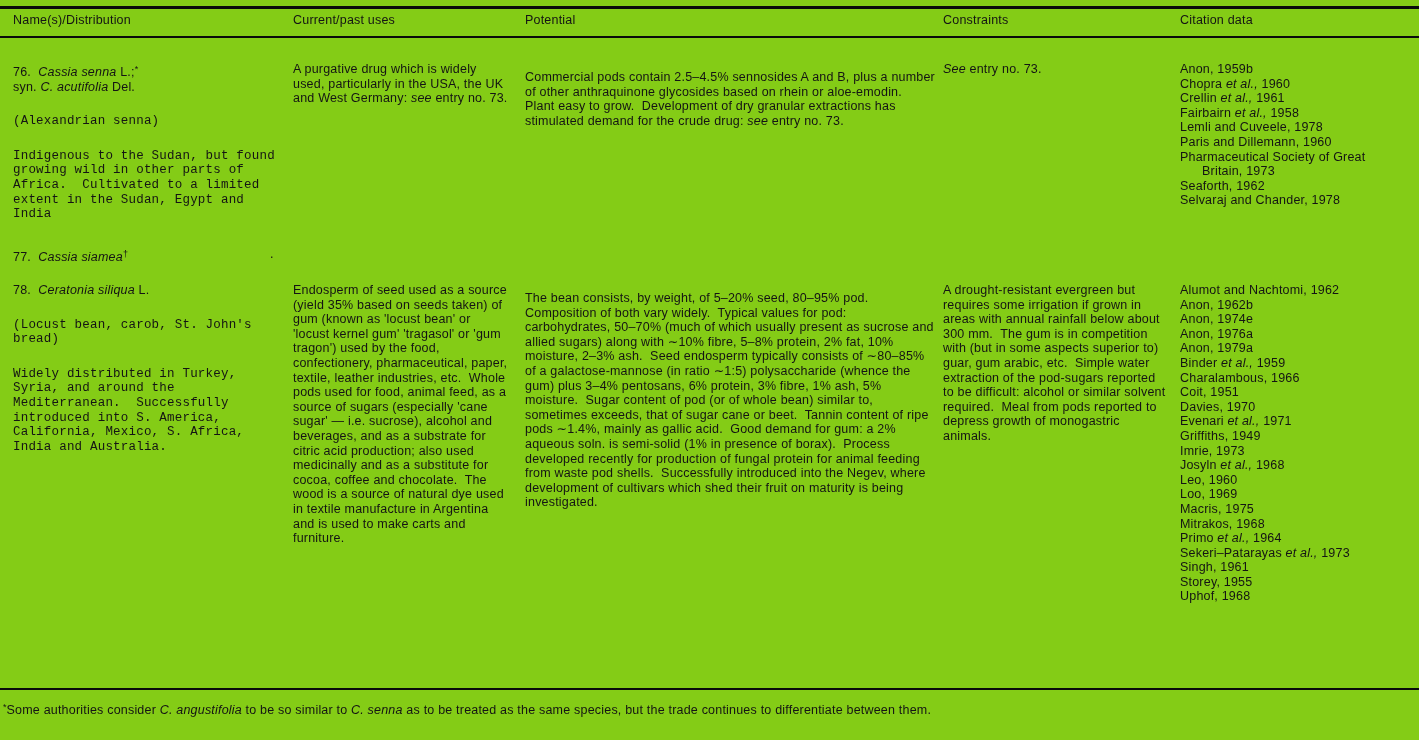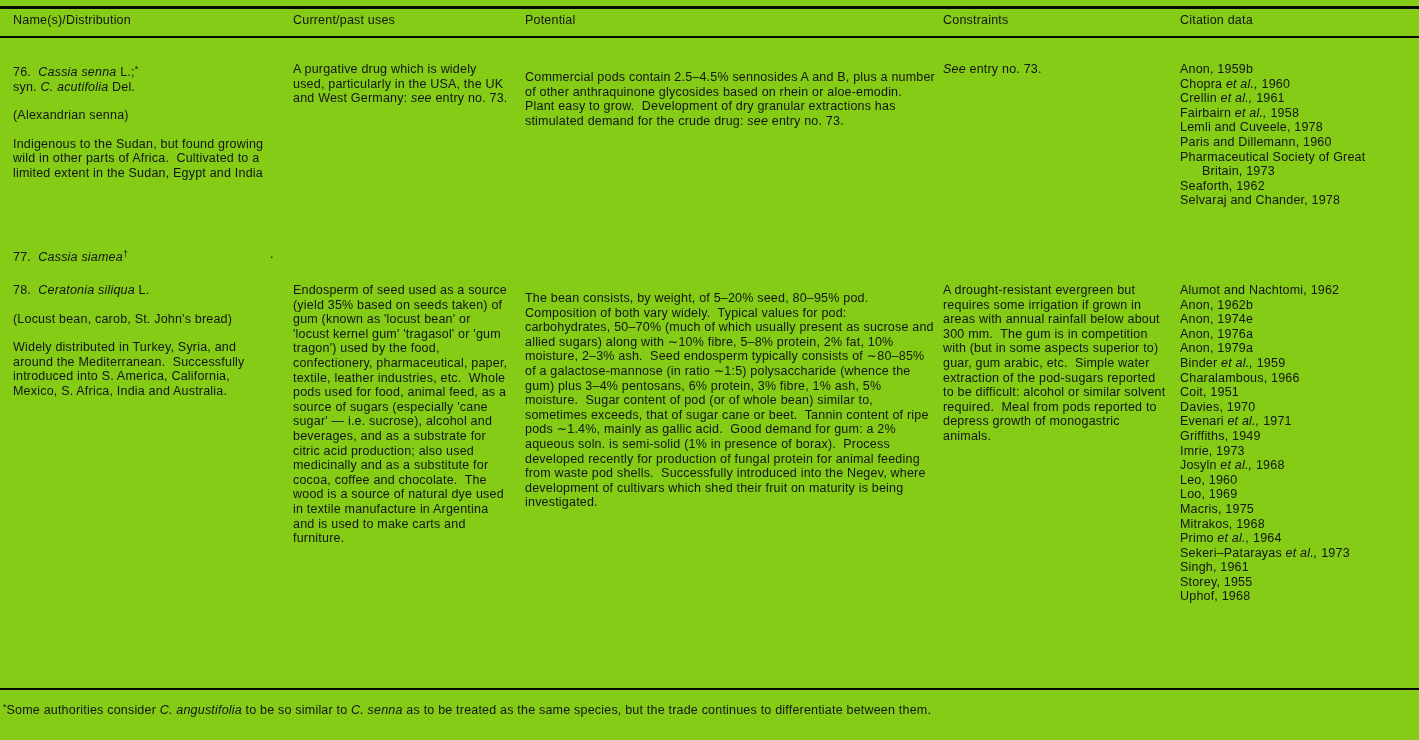--- a/index.html
+++ b/index.html
@@ -31,21 +31,21 @@
   }
   .row-76{top:62px;}
   .row-77{top:247px;}
   .row-78{top:283px;}
   .cell{box-sizing:border-box;}
   .c1{padding-right:18px;}
   .c2{padding-right:16px;}
   .c3{padding-right:8px;margin-top:8px;}
   .c4{padding-right:12px;}
   .para{white-space:pre-wrap;}
-  .para + .para{margin-top:14px;}
+  .para + .para{margin-top:20px;font-family:Liberation Mono, monospace;}
   .it{font-style:italic;}
   .sup{font-size:9px;vertical-align:4px;letter-spacing:0;}
   .cite{padding-left:22px;text-indent:-22px;}
   .artifact{position:absolute;left:270px;top:247px;}
   .footnote{position:absolute;left:3px;white-space:pre-wrap;}
   .fn1{top:700px;}
   .fn2{top:719px;}
 </style>
 </head>
 <body>

